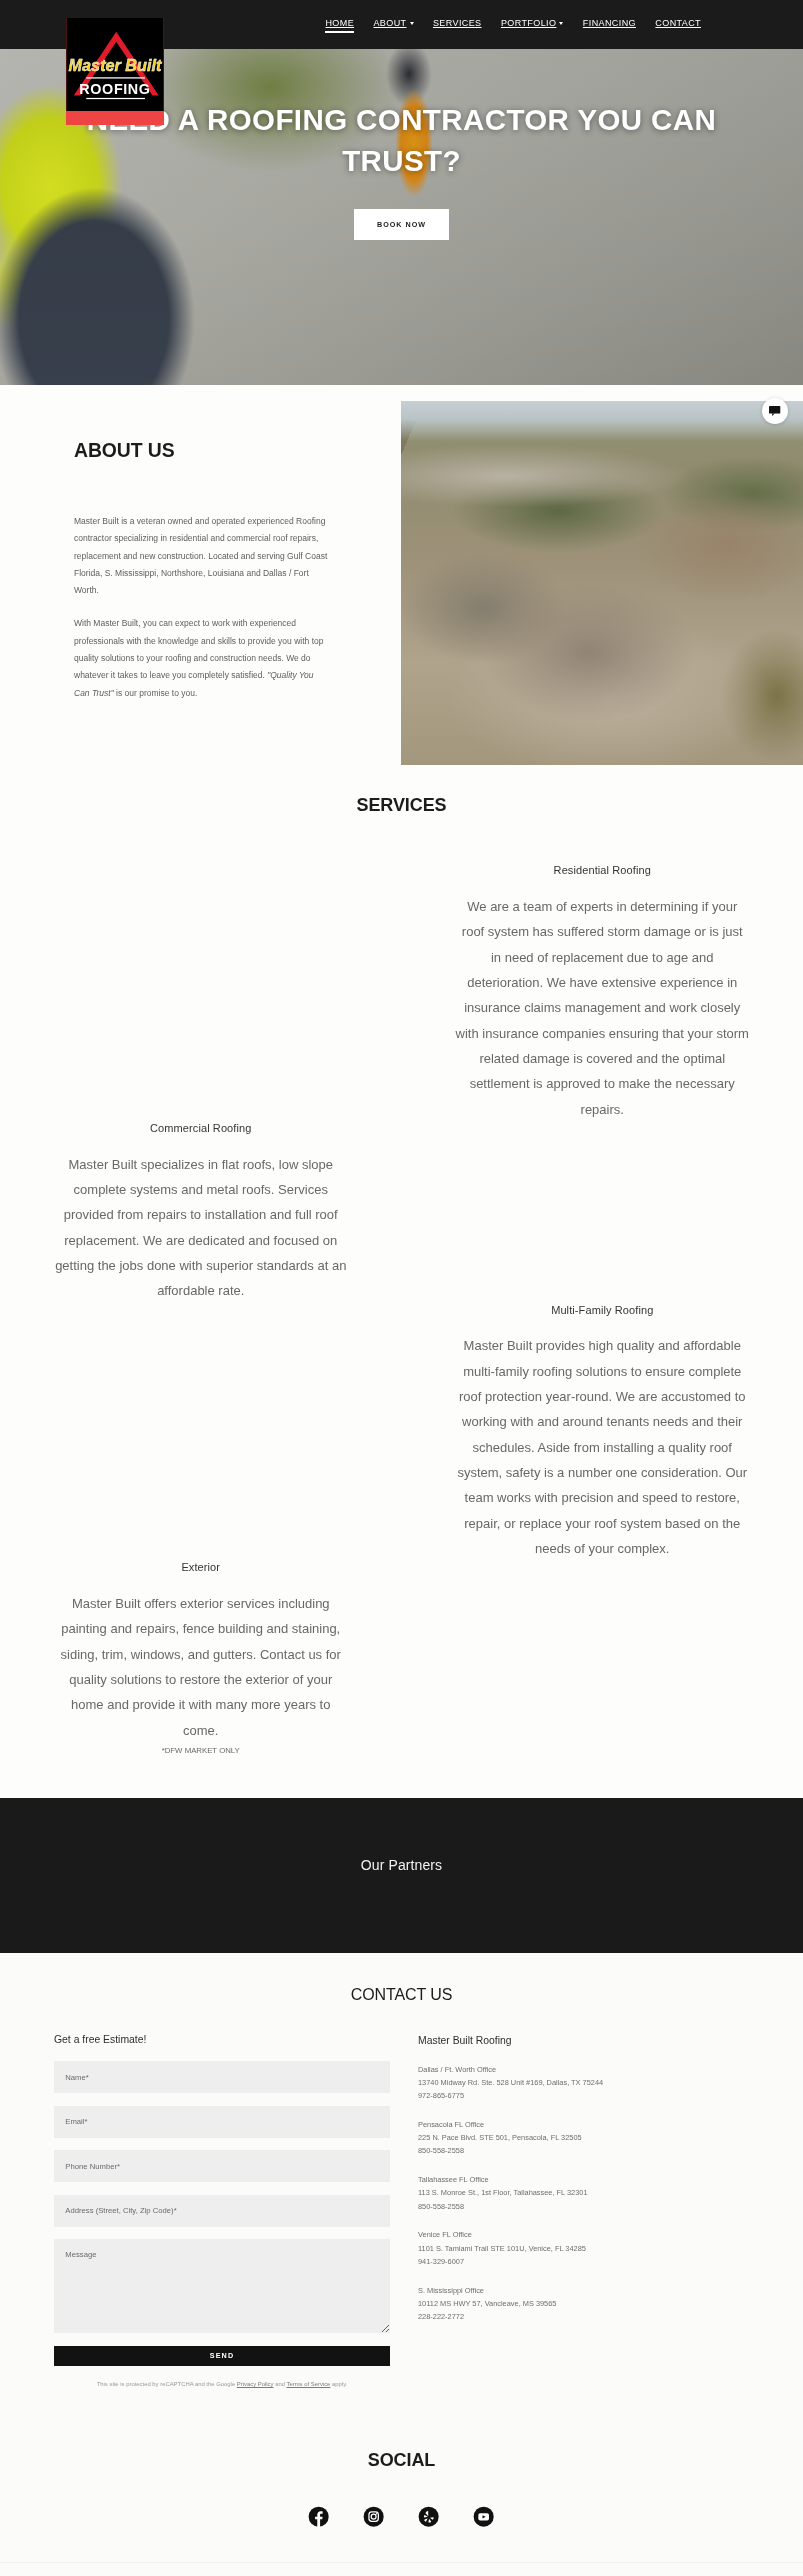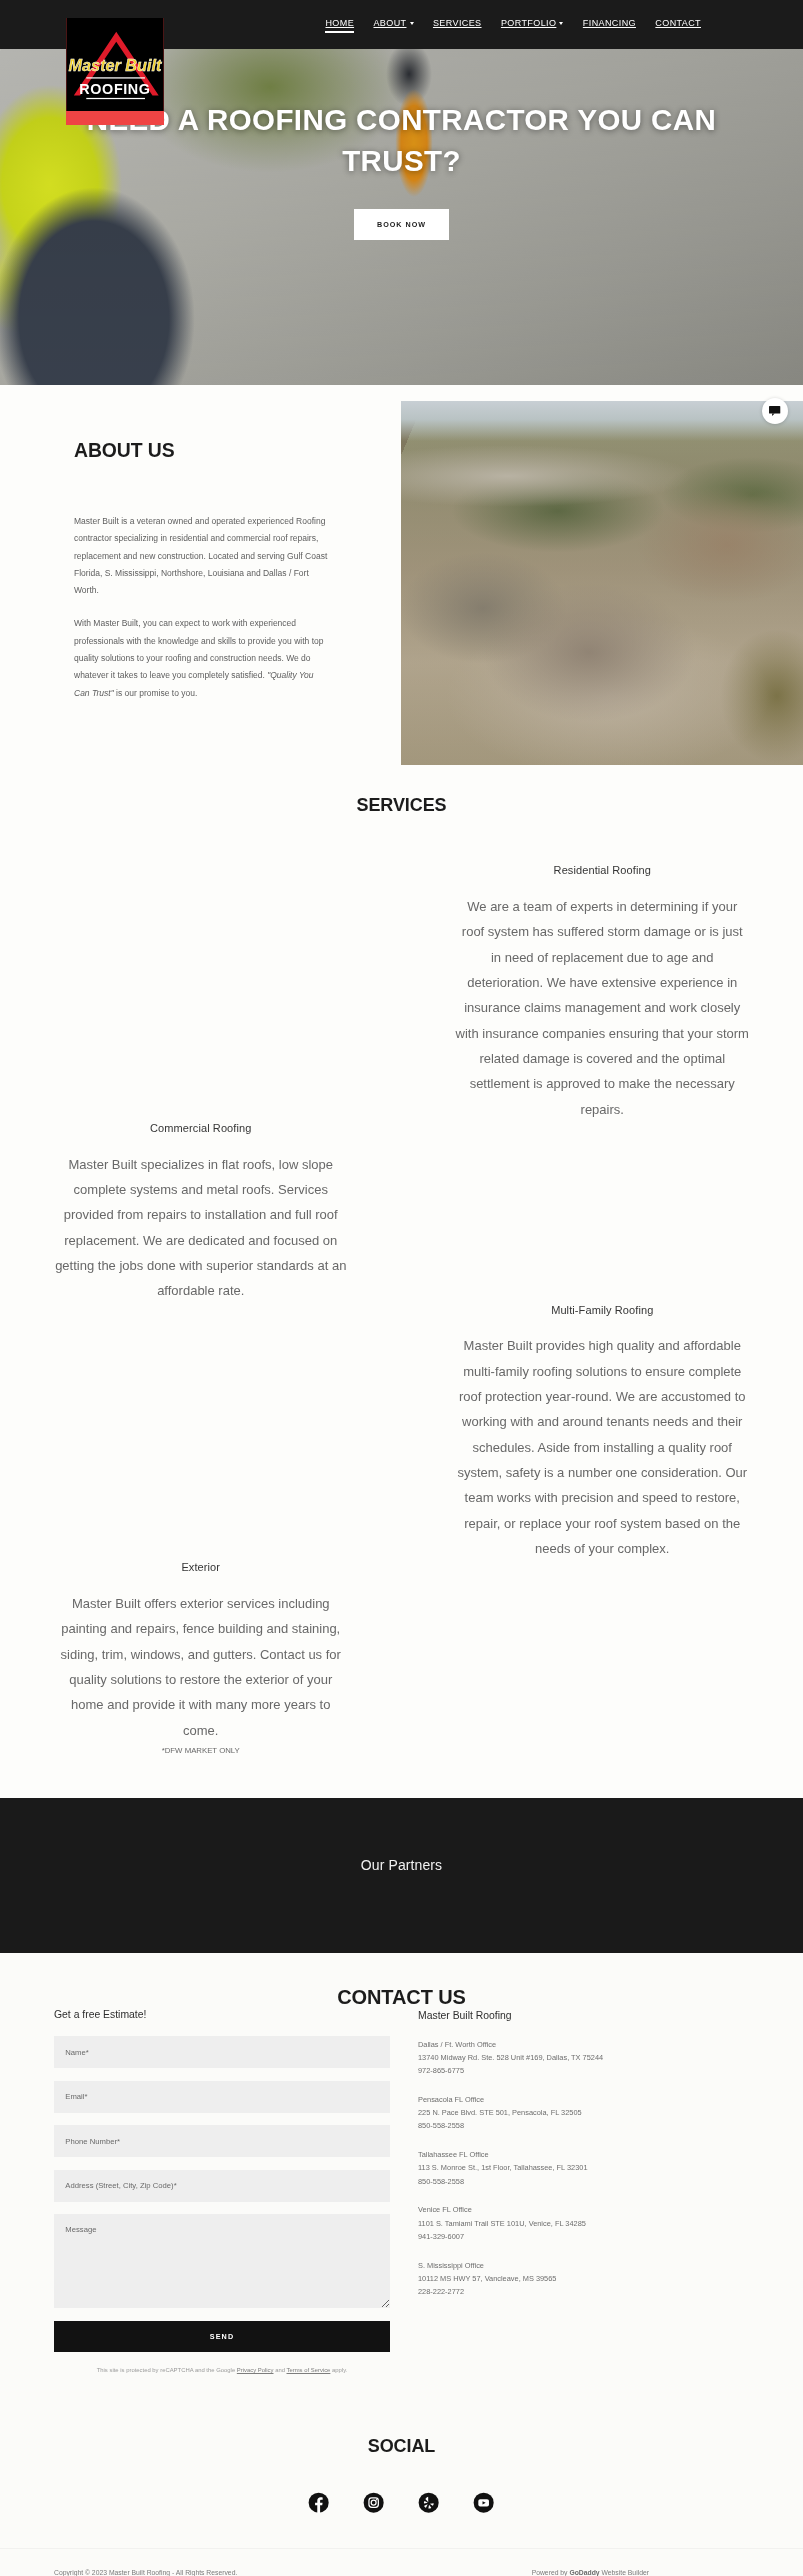--- a/index.html
+++ b/index.html
@@ -274,23 +274,24 @@
     letter-spacing: 0.1px;
   }
 
   
   .contact {
     background: #fbfbf9;
     padding: 33px 0 25px 0;
   }
   .contact-title {
     text-align: center;
-    font-size: 20px;
-    font-weight: 700;
+    font-size: 16px;
+    font-weight: 400;
     color: #1c1c1c;
+    margin-bottom: 30px;
     letter-spacing: -0.1px;
   }
   .contact-inner {
     width: 803px;
     display: flex;
     padding: 0 54px;
     gap: 28px;
   }
   .form-col { width: 336px; }
   .form-heading {
@@ -314,21 +315,21 @@
   }
   .field::placeholder { color: #6a6a6a; opacity: 1; }
   textarea.field {
     height: 94px;
     padding: 10.7px 11.3px;
     resize: vertical;
     line-height: 1.4;
   }
   .send-btn {
     width: 336px;
-    height: 31px;
+    height: 20px;
     background: #121212;
     color: #ffffff;
     border: none;
     font-size: 7.2px;
     letter-spacing: 1.1px;
     font-weight: 700;
     cursor: pointer;
     font-family: "Liberation Sans", sans-serif;
   }
   .recaptcha-note {

